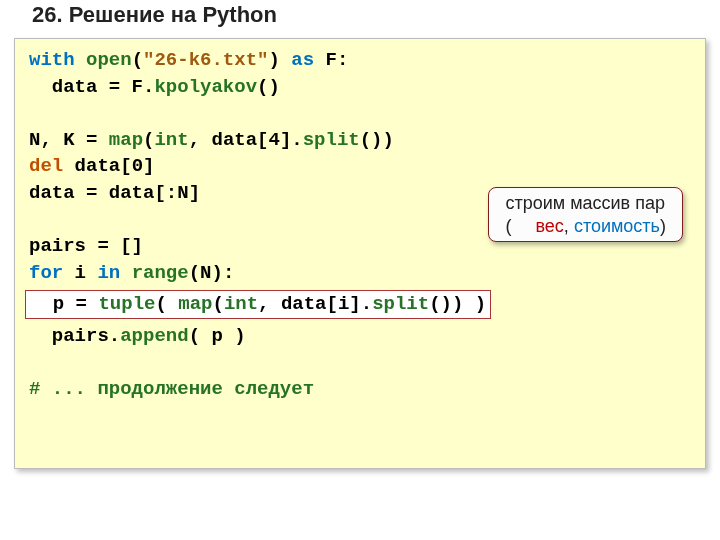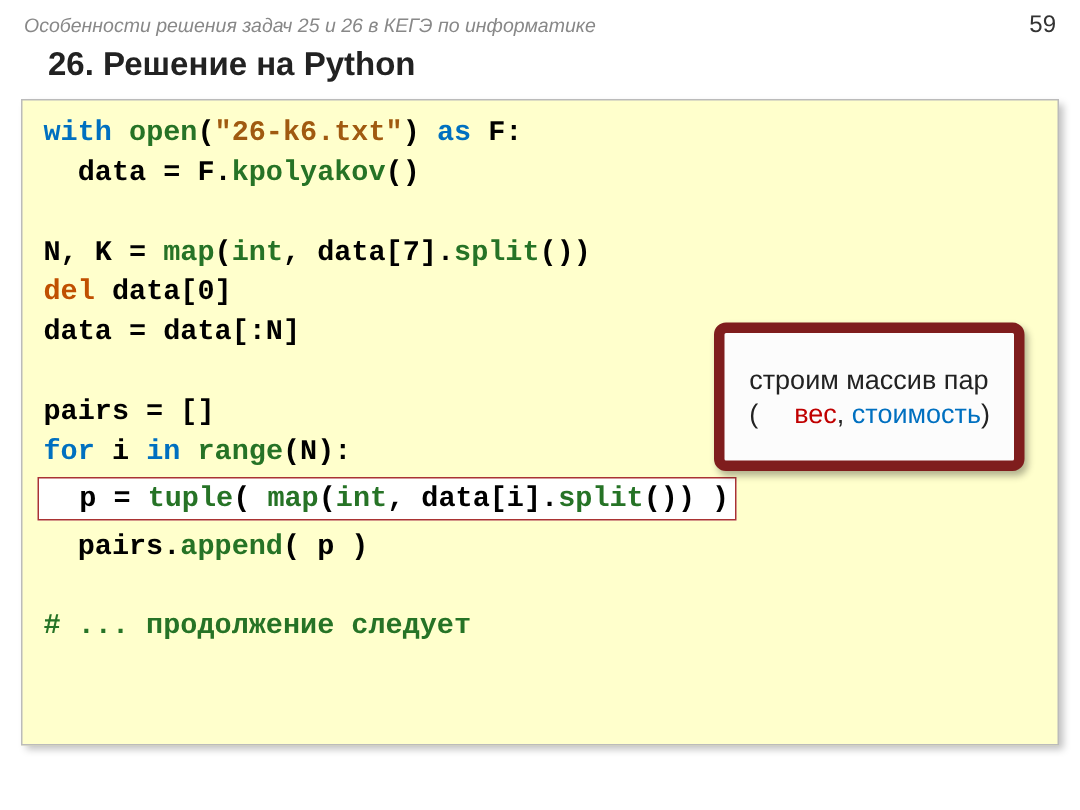--- a/index.html
+++ b/index.html
@@ -58,24 +58,24 @@
     border: 1px solid #a33;
     padding: 0 4px;
     margin: 4px -4px;
     display: inline-block;
   }
   .callout {
     position: absolute;
     right: 22px;
     top: 148px;
     background: #fcfcfc;
-    border: 7px solid #7f1d1d;
+    border: 1px solid #7f1d1d;
     border-radius: 8px;
     box-shadow: 2px 3px 5px rgba(0,0,0,0.3);
-    padding: 20px 16px;
+    padding: 4px 16px;
     font-family: Arial, sans-serif;
     font-size: 18px;
     font-weight: normal;
     color: #222;
     line-height: 1.25;
     text-align: left;
     white-space: normal;
   }
   .callout .red  { color: #c00000; margin-left: 24px; }
   .callout .blue { color: #0070c0; }
@@ -87,31 +87,27 @@
     color: #888;
     font-style: italic;
   }
   .footer a { color: #7a8db5; font-style: italic; margin-left: 18px; }
 </style>
 </head>
 <body>
 
 <div class="slide">
 
-  <div class="top-bar">
-    <span class="top-title">Особенности решения задач 25 и 26 в КЕГЭ по информатике</span>
-    <span class="page-number">59</span>
-  </div>
 
   <div class="heading">26. Решение на Python</div>
 
   <div class="code-block"><span class="kw">with</span> <span class="fn">open</span>(<span class="str">"26-k6.txt"</span>) <span class="kw">as</span><span> F:</span>
 <span>  data = F.</span><span class="fn">kpolyakov</span><span>()</span>
 <span></span>
-<span>N, K = </span><span class="fn">map</span><span>(</span><span class="fn">int</span><span>, data[7].</span><span class="fn">split</span><span>())</span>
+<span>N, K = </span><span class="fn">map</span><span>(</span><span class="fn">int</span><span>, data[4].</span><span class="fn">split</span><span>())</span>
 <span class="del">del</span><span> data[0]</span>
 <span>data = data[:N]</span>
 <span></span>
 <span>pairs = []</span>
 <span class="kw">for</span><span> i </span><span class="kw">in</span><span> </span><span class="fn">range</span><span>(N):</span>
 <span class="highlight-line"><span>  p = </span><span class="fn">tuple</span><span>( </span><span class="fn">map</span><span>(</span><span class="fn">int</span><span>, data[i].</span><span class="fn">split</span><span>()) )</span></span>
 <span>  pairs.</span><span class="fn">append</span><span>( p )</span>
 <span></span>
 <span class="cmt"># ... продолжение следует</span>
     <div class="callout">

